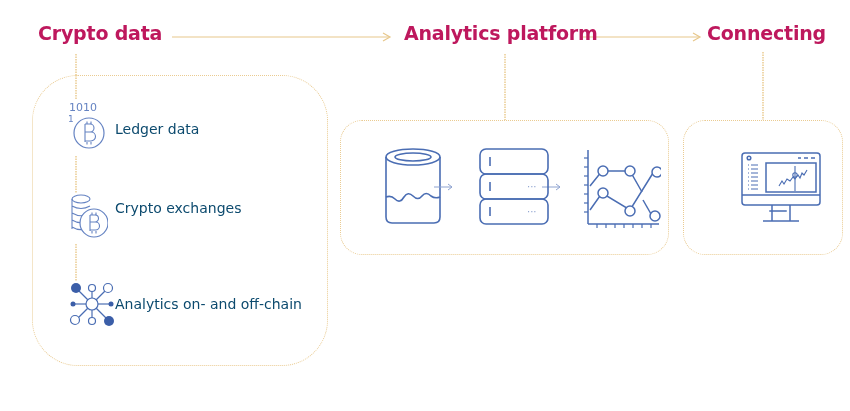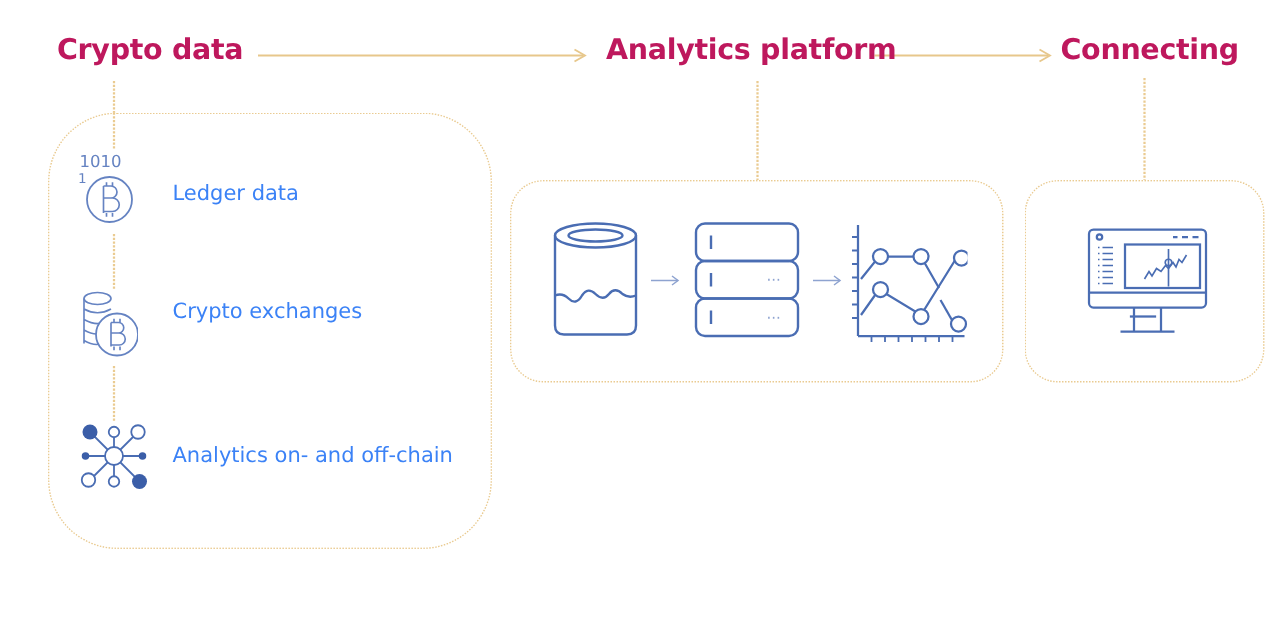--- a/index.html
+++ b/index.html
@@ -1,21 +1,21 @@
 <!DOCTYPE html>
 <html><head>
 <meta charset="utf-8">
 <style>
   html, body { margin:0; padding:0; background:#ffffff; }
   body { width:850px; height:411px; position:relative; overflow:hidden; font-family:"DejaVu Sans", sans-serif; }
   .stage-title { position:absolute; top:22px; font-weight:bold; font-size:19px; color:#be185d; white-space:nowrap; letter-spacing:-0.2px; }
   .box { position:absolute; border:1.5px dotted #eacb91; box-sizing:border-box; background:#fff; }
-  .item-label { position:absolute; font-size:14px; color:#3b82f6; white-space:nowrap; }
+  .item-label { position:absolute; font-size:14px; color:#0c4a6e; white-space:nowrap; }
   svg.abs { position:absolute; left:0; top:0; overflow:visible; }
-  .ico { position:absolute; }
+  .ico { position:absolute;margin-left:16px; }
 </style>
 </head>
 <body>
 
 <svg class="abs" width="850" height="411">
 
   <g>
     <line x1="172" y1="37" x2="389" y2="37" stroke="#e7c78b" stroke-width="1.2"></line>
     <polyline points="383,33 390,37 383,41" fill="none" stroke="#e7c78b" stroke-width="1.2"></polyline>
   </g>

